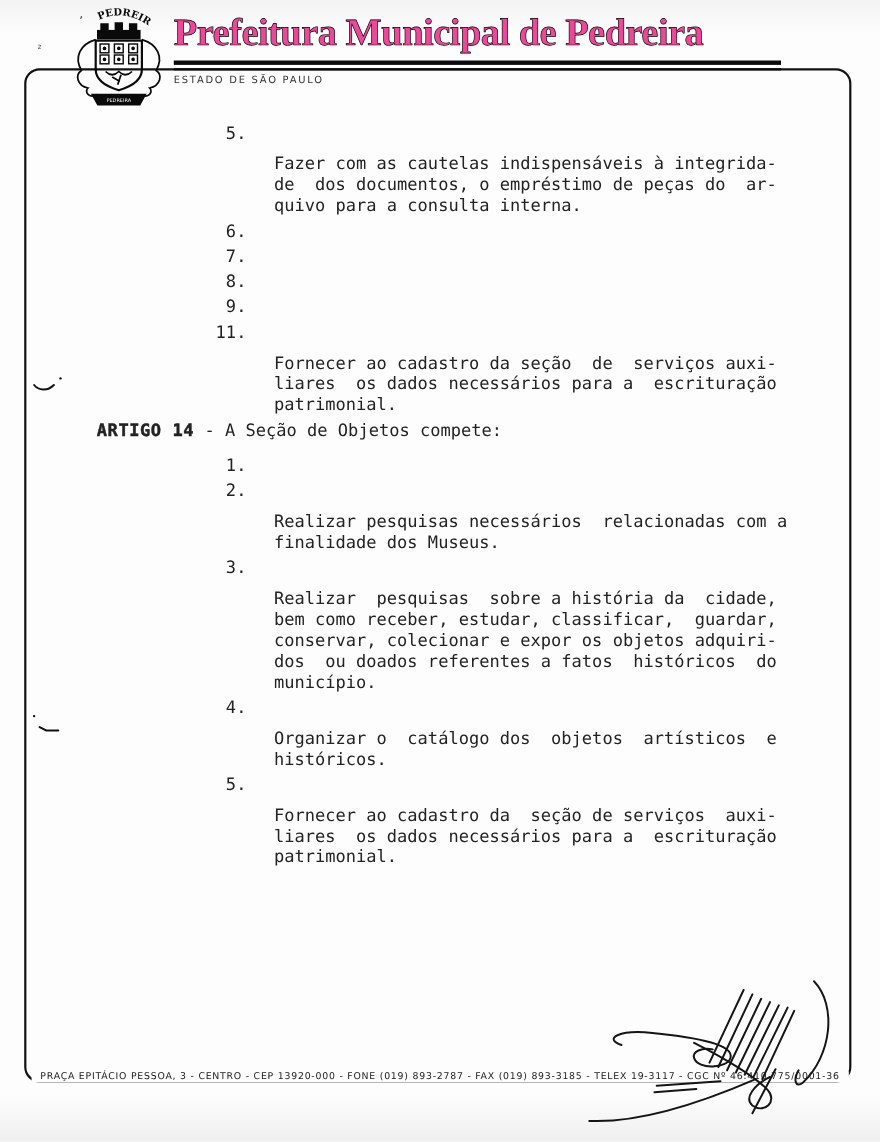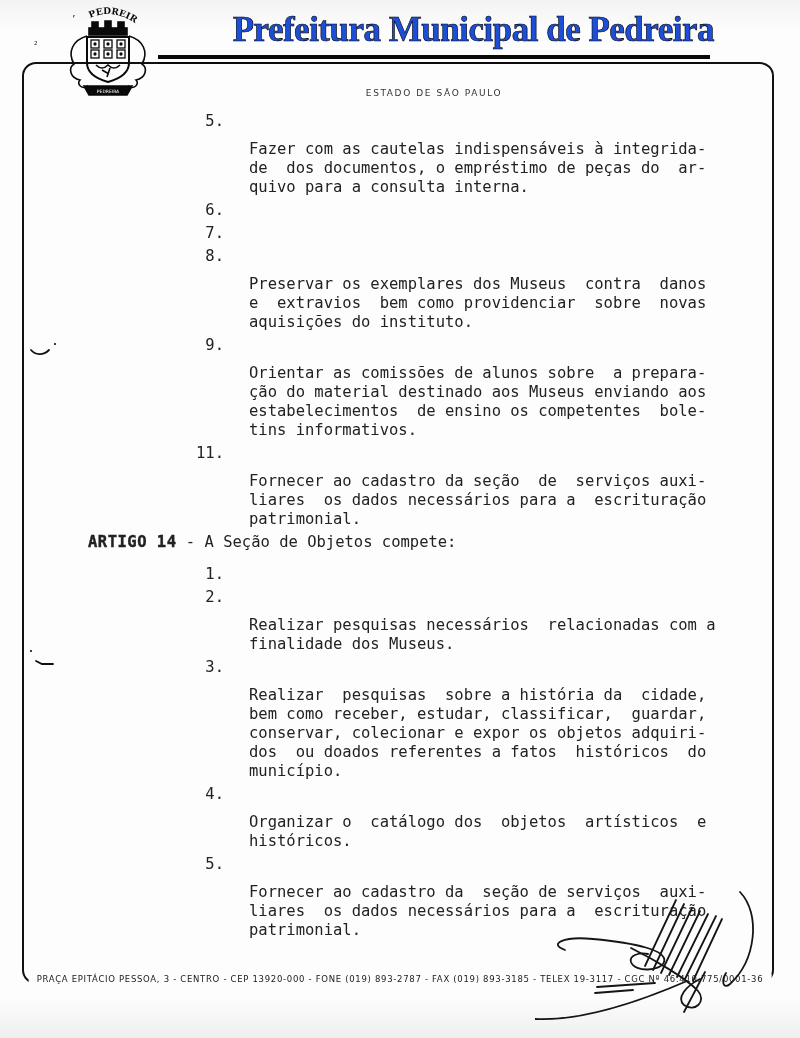--- a/index.html
+++ b/index.html
@@ -7,33 +7,33 @@
     width:800px;height:1038px;position:relative;overflow:hidden;
     background:linear-gradient(#f3f3f3,#fdfdfd 3%,#fdfdfd 96%,#efefef);
     font-family:"DejaVu Sans Mono", monospace;color:#1c1c1c;
   }
   .frame{
     position:absolute;left:22px;top:62px;width:748px;height:918px;
     border:2px solid #111;border-radius:14px;z-index:1;background:transparent;
   }
   .logo{position:absolute;left:60px;top:5px;z-index:3;}
   .page-title{
-    position:absolute;left:158px;top:10px;width:556px;text-align:right;
+    position:absolute;left:158px;top:10px;width:556px;text-align:left;
     font-family:"Liberation Serif", serif;font-weight:bold;font-size:35px;
-    letter-spacing:-0.5px;white-space:nowrap;color:#1d4ed8;z-index:3;
+    letter-spacing:-0.5px;white-space:nowrap;color:#ec4899;z-index:3;
     -webkit-text-stroke:0.6px #000;
   }
   .title-rule{
     position:absolute;left:158px;top:55px;width:552px;height:3px;
     border-top:4px solid #0a0a0a;border-bottom:2px solid #0a0a0a;z-index:3;
   }
   .page-subtitle{
-    position:absolute;left:158px;top:68px;width:552px;text-align:center;
+    position:absolute;left:158px;top:68px;width:552px;text-align:left;
     font-family:"DejaVu Sans", sans-serif;font-size:9px;letter-spacing:1.6px;
-    color:#333;z-index:3;margin-top:20px;
+    color:#333;z-index:3;
   }
   .content{
     position:absolute;left:178px;top:112px;width:545px;
     font-size:15.5px;line-height:19px;z-index:2;color:#222;
   }
   .row{display:flex;margin-bottom:4px;}
   .row .num{flex:0 0 46px;width:46px;text-align:right;white-space:pre;}
   .row .txt{margin-left:25px;white-space:pre;margin-top:28px;}
   .article-heading{margin:4px 0 13px -90px;white-space:pre;}
   .article-heading .label{font-weight:bold;letter-spacing:0.5px;-webkit-text-stroke:0.4px #222;}
@@ -116,30 +116,23 @@
 quivo para a consulta interna.</span>
   </div>
   <div class="row">
     <span class="num">6.</span>
   </div>
   <div class="row">
     <span class="num">7.</span>
   </div>
   <div class="row">
     <span class="num">8.</span>
-    <span class="txt">Preservar os exemplares dos Museus  contra  danos
-e  extravios  bem como providenciar  sobre  novas
-aquisições do instituto.</span>
   </div>
   <div class="row">
     <span class="num">9.</span>
-    <span class="txt">Orientar as comissões de alunos sobre  a prepara-
-ção do material destinado aos Museus enviando aos
-estabelecimentos  de ensino os competentes  bole-
-tins informativos.</span>
   </div>
   <div class="row">
     <span class="num">11.</span>
     <span class="txt">Fornecer ao cadastro da seção  de  serviços auxi-
 liares  os dados necessários para a  escrituração
 patrimonial.</span>
   </div>
 
   <div class="article-heading"><span class="label">ARTIGO 14</span><span> - A Seção de Objetos compete:</span></div>
 

